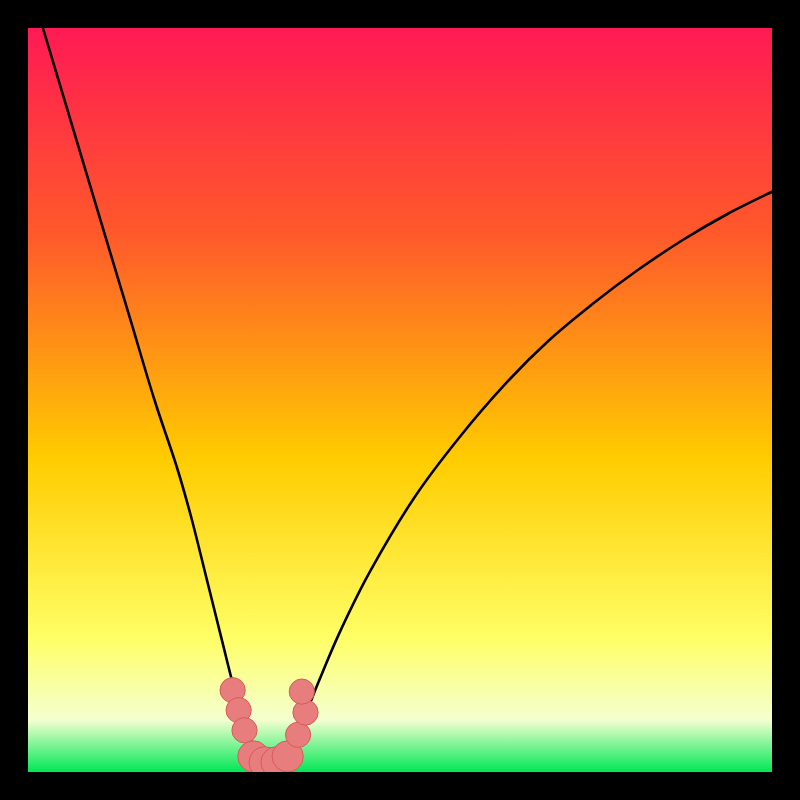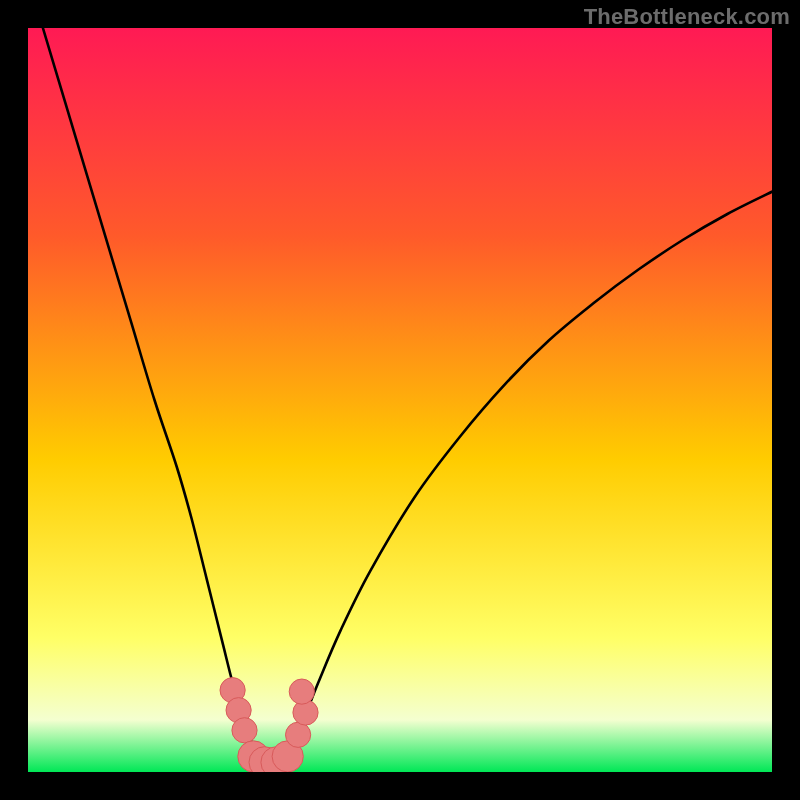--- a/index.html
+++ b/index.html
@@ -66,14 +66,13 @@
           <circle cx="236.6" cy="734.3" r="15.6" fill="#e77d7d" stroke="#d85a5a" stroke-width="1"></circle>
           <circle cx="248.5" cy="734.3" r="15.6" fill="#e77d7d" stroke="#d85a5a" stroke-width="1"></circle>
           <circle cx="259.7" cy="728.4" r="15.6" fill="#e77d7d" stroke="#d85a5a" stroke-width="1"></circle>
           <circle cx="270.1" cy="706.8" r="12.6" fill="#e77d7d" stroke="#d85a5a" stroke-width="1"></circle>
           <circle cx="277.5" cy="684.5" r="12.6" fill="#e77d7d" stroke="#d85a5a" stroke-width="1"></circle>
           <circle cx="273.8" cy="663.6" r="12.6" fill="#e77d7d" stroke="#d85a5a" stroke-width="1"></circle>
         </g>
     </svg>
   </div>
 
-  <div class="watermark">TheBottleneck.com</div>
 </div>
 
 </body></html>

